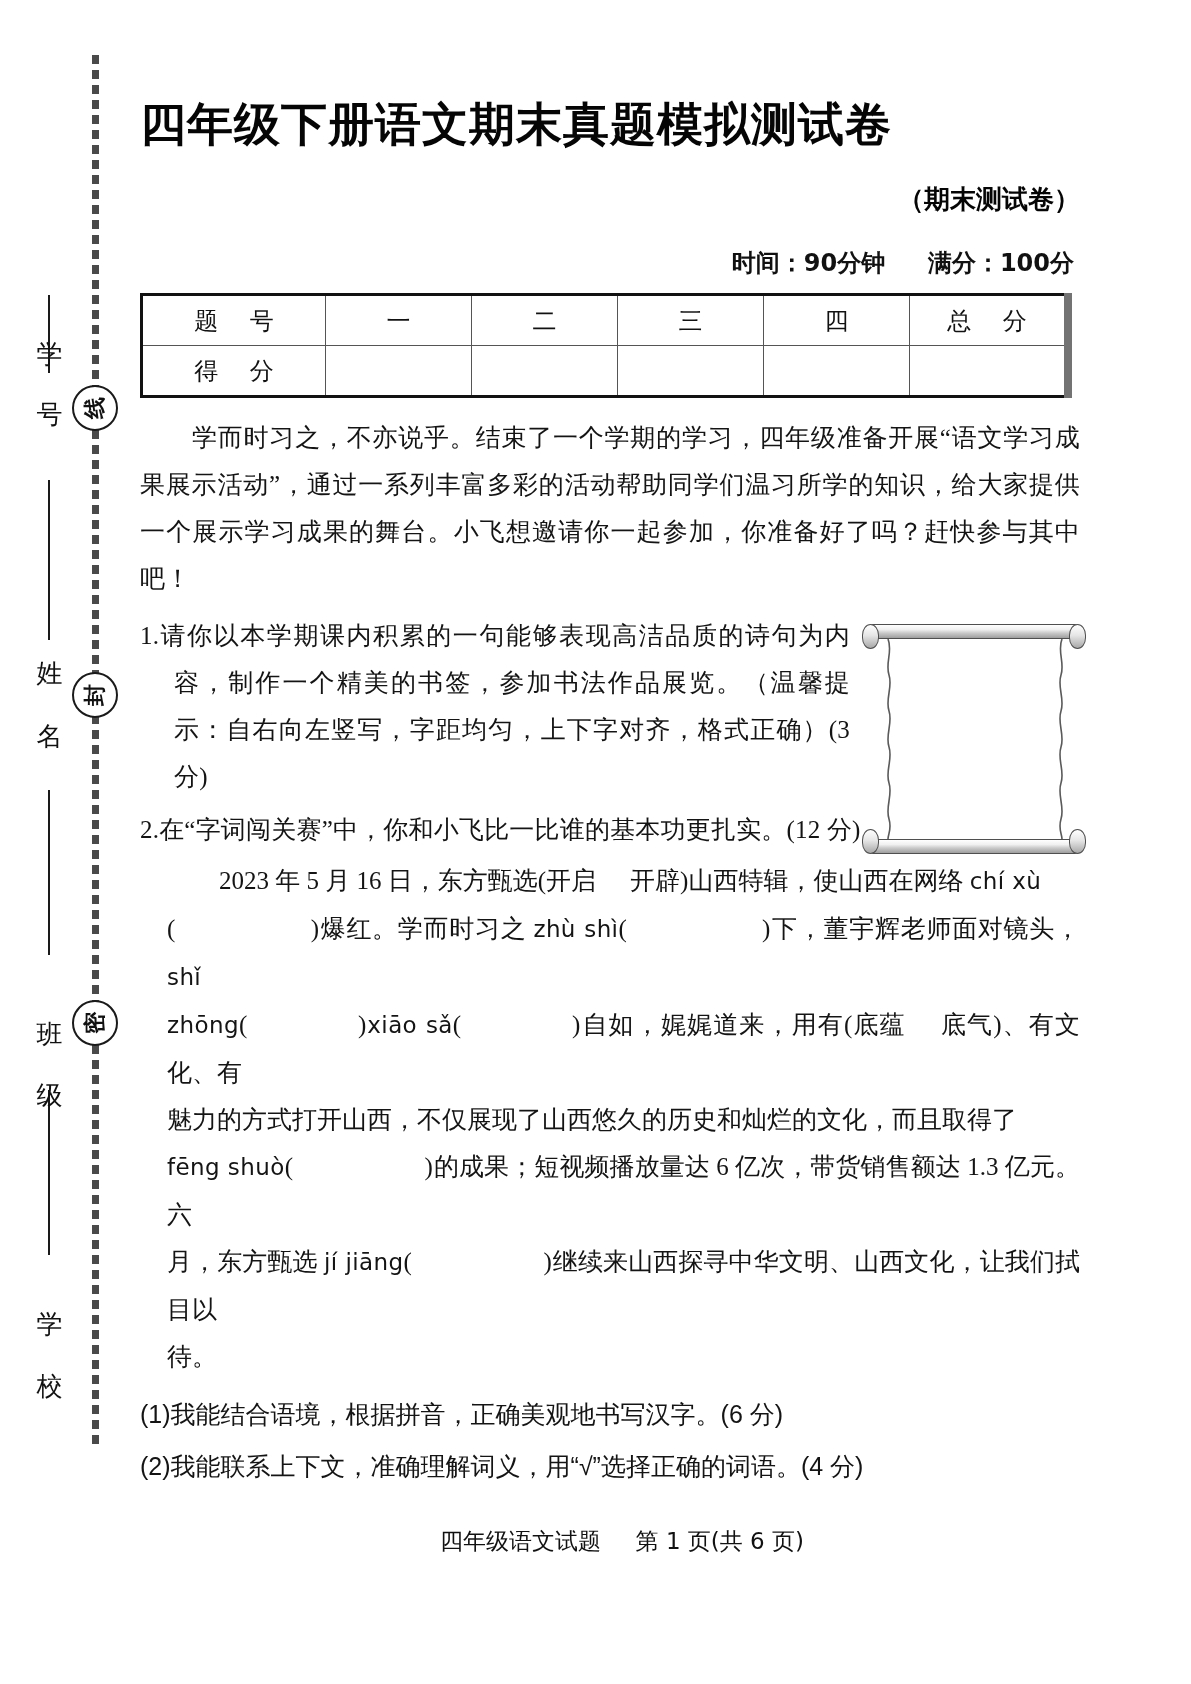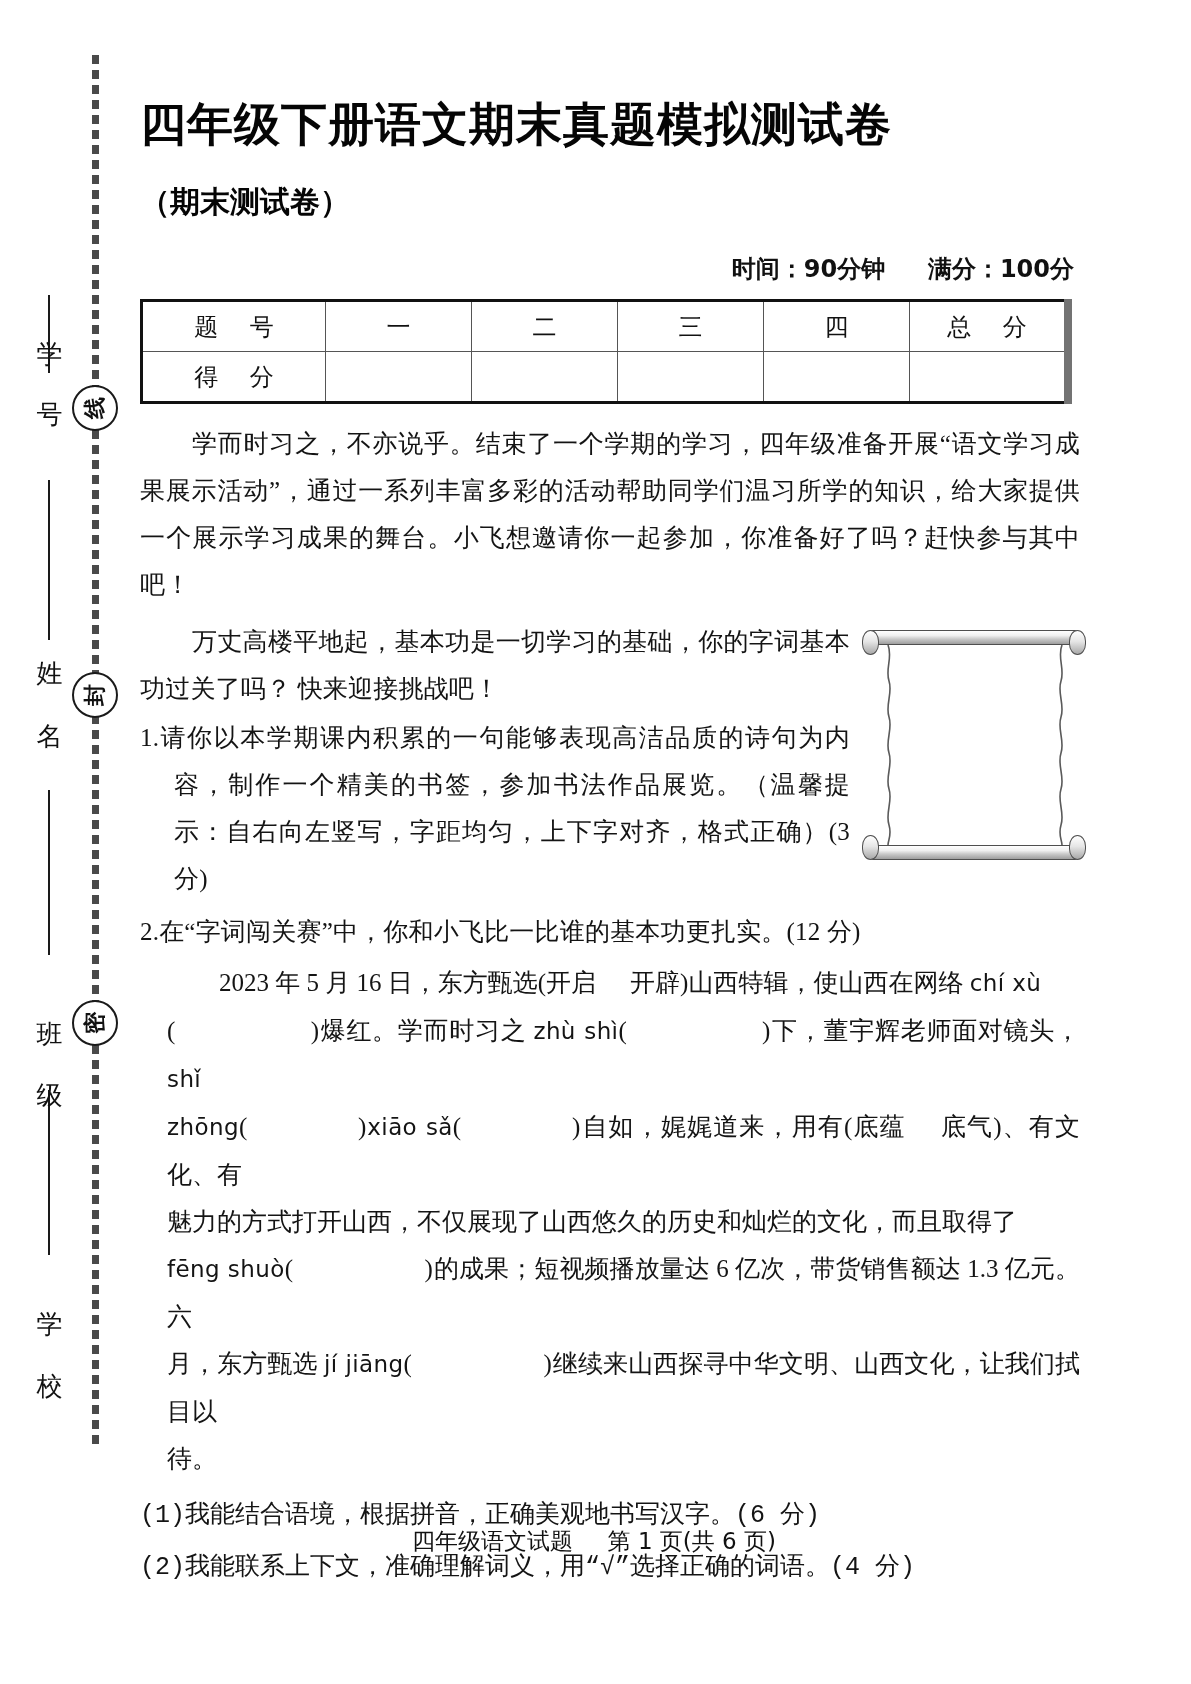--- a/index.html
+++ b/index.html
@@ -101,22 +101,22 @@
     font-weight: bold;
     font-size: 46px;
     text-align: left;
     letter-spacing: 1px;
     margin-top: 94px;
     color: #050505;
   }
   #exam-subtitle {
     font-family: "DejaVu Sans", sans-serif;
     font-weight: bold;
-    font-size: 30px;
-    text-align: left;
+    font-size: 26px;
+    text-align: right;
     margin-top: 26px;
     color: #050505;
   }
   #exam-meta {
     font-family: "DejaVu Sans", sans-serif;
     font-weight: bold;
     font-size: 24px;
     text-align: right;
     margin-top: 30px;
     padding-right: 6px;
@@ -256,30 +256,30 @@
     font-family: "DejaVu Sans", sans-serif;
     font-size: 23px;
     letter-spacing: 0.4px;
   }
   .blank-paren { letter-spacing: 1px; }
   .wide-gap { display: inline-block; width: 34px; }
 
   #subq-block { margin-top: 8px; }
   #subq-block p {
     margin: 0;
-    font-family: Liberation Mono, monospace;
+    font-family: Liberation Sans, sans-serif;
     font-size: 25px;
     line-height: 52px;
     color: #141414;
   }
 
   
   #page-footer {
     position: absolute;
-    left: 124px;
+    left: 152px;
     top: 1526px;
     width: 940px;
     text-align: center;
     font-family: "DejaVu Sans", sans-serif;
     font-size: 23px;
     color: #111;
   }
   #page-footer .foot-gap { display: inline-block; width: 20px; }
 </style>
 </head>
@@ -358,21 +358,20 @@
           <path d="M178,0 C173,12 181,24 177,36 C173,48 181,60 177,72 C173,84 181,96 177,108 C173,120 181,132 177,144 C173,156 181,168 177,180 C174,190 178,195 178,200" fill="none" stroke="#5a5a5a" stroke-width="1.6"></path>
         </svg>
       </div>
       <div class="scroll-rod" id="scroll-rod-bottom">
         <div class="scroll-knob left" id="knob-bl"></div>
         <div class="scroll-knob right" id="knob-br"></div>
       </div>
     </div>
 
     <div id="task1-text">
-      <div class="kai" id="task1-intro">万丈高楼平地起，基本功是一切学习的基础，你的字词基本功过关了吗？ 快来迎接挑战吧！</div>
       <div class="kai q-item">
         <span>1.</span><span>请你以本学期课内积累的一句能够表现高洁品质的诗句为内容，制作一个精美的书签，参加书法作品展览。（温馨提示：自右向左竖写，字距均匀，上下字对齐，格式正确）(3 分)</span>
       </div>
     </div>
   </div>
 
   <div class="kai q-item" style="margin-top:6px;width:932px;">
     <span>2.</span><span>在“字词闯关赛”中，你和小飞比一比谁的基本功更扎实。(12 分)</span>
   </div>
 

